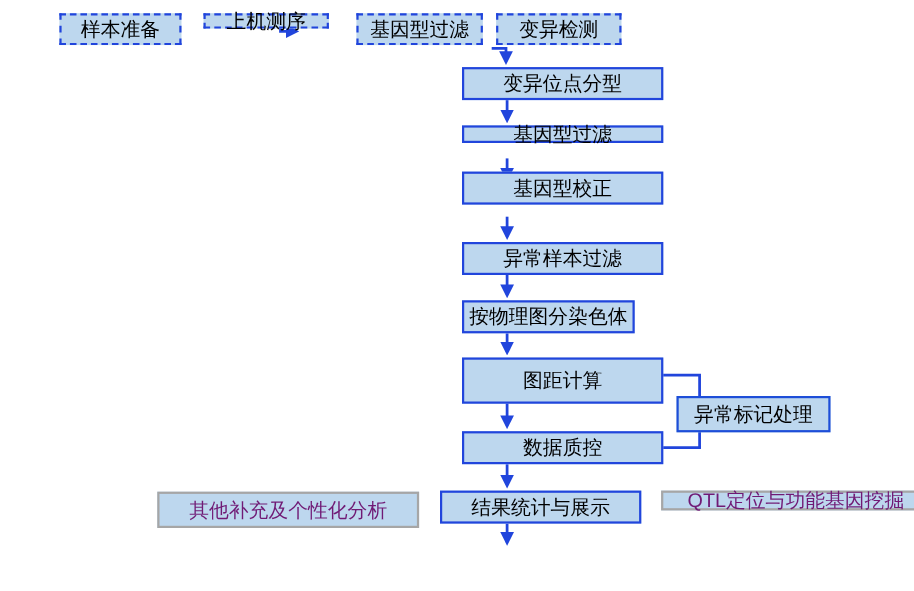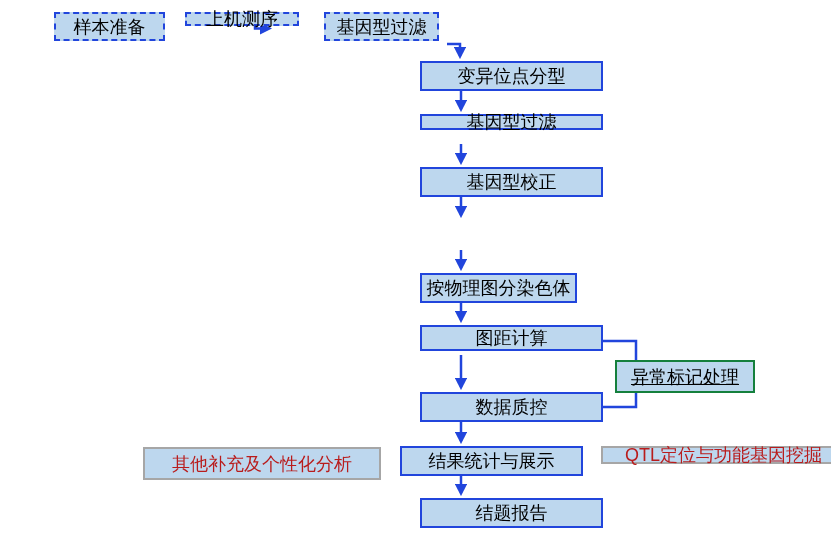--- a/index.html
+++ b/index.html
@@ -17,22 +17,22 @@
     background:#BDD7EE;
     color:#000000;
     font-size:18px;
     line-height:1;
     box-sizing:border-box;
     white-space:nowrap;
     margin-left:48px;
   }
   .node.dashed{border:2px dashed #2145DC;}
   .node.solid{border:2px solid #2145DC;}
-  .node.loopbox{border:2px solid #15803d;text-decoration:underline;}
-  .node.gray{border:2px solid #A6A6A6;color:#b91c1c;}
+  .node.loopbox{border:2px solid #1d4ed8;}
+  .node.gray{border:2px solid #A6A6A6;color:#701a75;}
 </style>
 </head>
 <body>
 
 <div class="canvas">
 
   <svg class="connectors" viewBox="0 0 831 537">
     <defs>
       <marker id="ab" viewBox="0 0 10 10" refX="7.5" refY="5" markerWidth="5" markerHeight="5" orient="auto-start-reverse">
         <path d="M0,0 L10,5 L0,10 z" fill="#2145DC"></path>
@@ -65,44 +65,47 @@
 
   <div class="node dashed" style="left:6px;top:12px;width:111px;height:29px">
     <span>样本准备</span>
   </div>
   <div class="node dashed" style="left:137px;top:12px;width:114px;height:14px">
     <span>上机测序</span>
   </div>
   <div class="node dashed" style="left:276px;top:12px;width:115px;height:29px">
     <span>基因型过滤</span>
   </div>
+  <div class="node dashed" style="left:403px;top:12px;width:114px;height:29px">
+    <span>变异检测</span>
+  </div>
 
   <div class="node solid" style="left:372px;top:61px;width:183px;height:30px">
     <span>变异位点分型</span>
   </div>
   <div class="node solid" style="left:372px;top:114px;width:183px;height:16px">
     <span>基因型过滤</span>
   </div>
-  <div class="node solid" style="left:372px;top:167px;width:183px;height:30px">
+  <div class="node solid" style="left:372px;top:156px;width:183px;height:30px">
     <span>基因型校正</span>
+  </div>
+  <div class="node solid" style="left:372px;top:220px;width:183px;height:30px">
+    <span>异常样本过滤</span>
   </div>
   <div class="node solid" style="left:372px;top:273px;width:157px;height:30px">
     <span>按物理图分染色体</span>
   </div>
-  <div class="node solid" style="left:372px;top:325px;width:183px;height:26px">
+  <div class="node solid" style="left:372px;top:325px;width:183px;height:42px">
     <span>图距计算</span>
   </div>
   <div class="node solid" style="left:372px;top:392px;width:183px;height:30px">
     <span>数据质控</span>
   </div>
   <div class="node solid" style="left:352px;top:446px;width:183px;height:30px">
     <span>结果统计与展示</span>
-  </div>
-  <div class="node solid" style="left:372px;top:498px;width:183px;height:30px">
-    <span>结题报告</span>
   </div>
 
   <div class="node loopbox" style="left:567px;top:360px;width:140px;height:33px">
     <span>异常标记处理</span>
   </div>
 
   <div class="node gray" style="left:95px;top:447px;width:238px;height:33px">
     <span>其他补充及个性化分析</span>
   </div>
   <div class="node gray" style="left:553px;top:446px;width:245px;height:18px">

